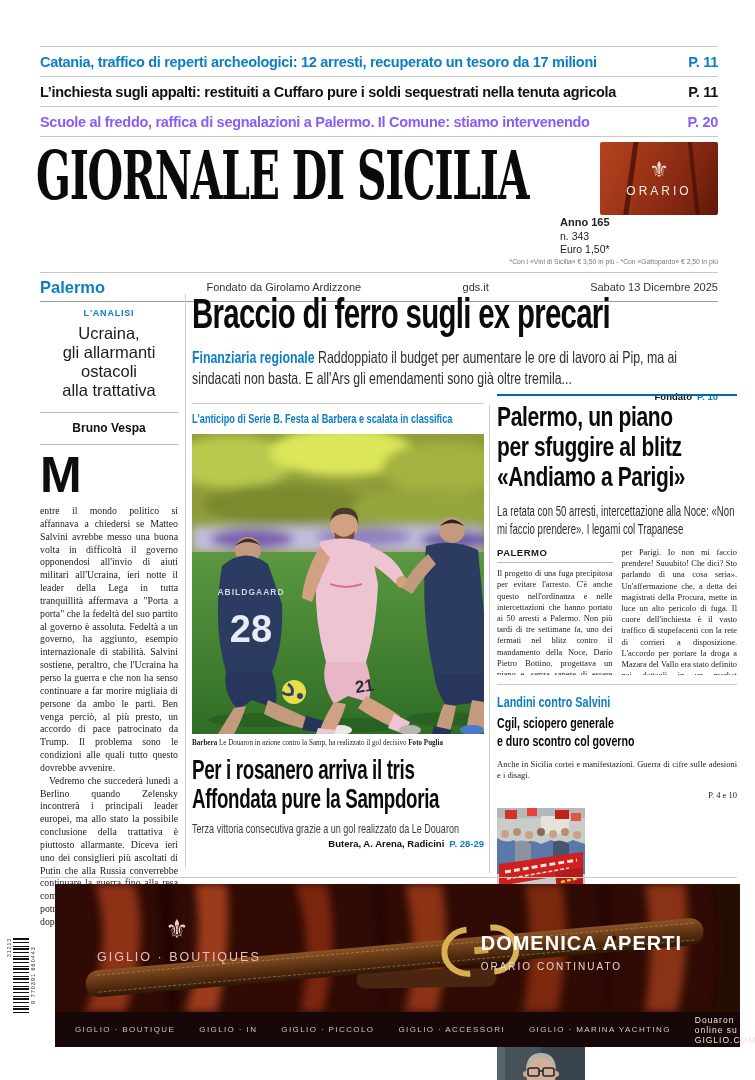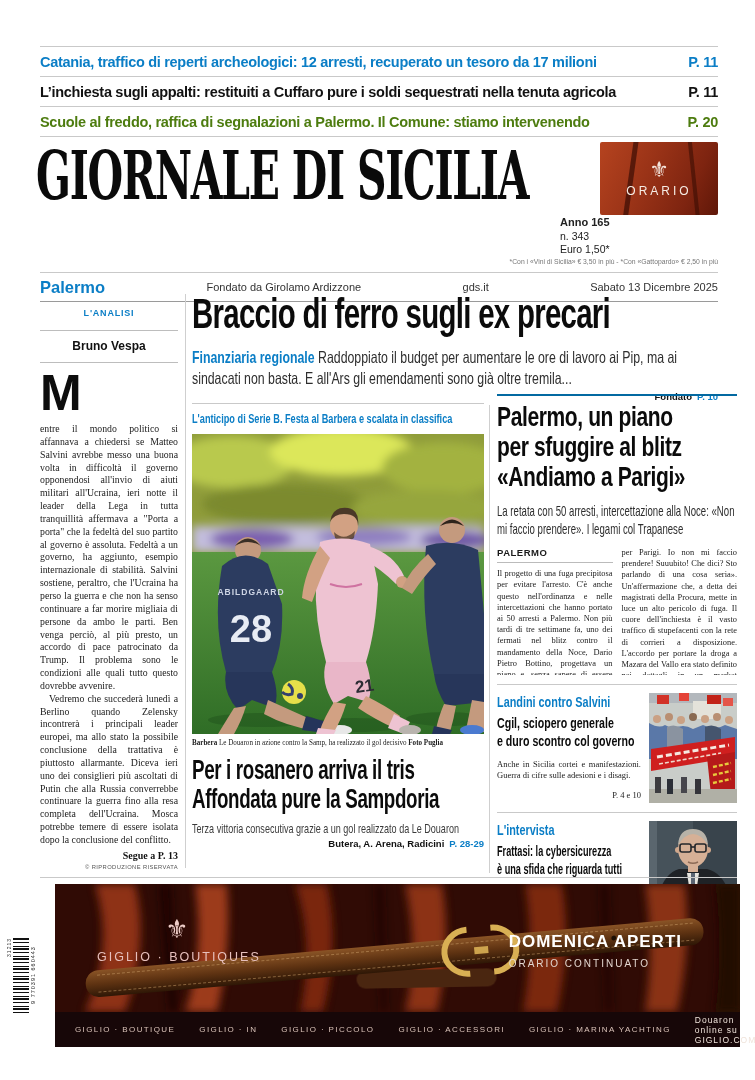--- a/index.html
+++ b/index.html
@@ -9,21 +9,21 @@
   .vline{position:absolute;width:1px;background:#cfcfcf;}
 
   
   .strips{position:absolute;left:40px;top:46px;width:678px;}
   .strip{display:flex;justify-content:space-between;align-items:center;height:29px;
          border-top:1px solid #c9c9c9;font-weight:bold;font-size:14.5px;letter-spacing:-0.3px;}
   .strip:last-child{border-bottom:1px solid #c9c9c9;}
   .strip .pg{font-weight:bold;margin-left:12px;white-space:nowrap;}
   .s-blue,.s-blue .pg{color:#0b7ec6;}
   .s-black,.s-black .pg{color:#121212;}
-  .s-gray,.s-gray .pg{color:#4d7c0f;}
+  .s-gray,.s-gray .pg{color:#8b5cf6;}
 
   
   .masthead-title{position:absolute;left:36px;top:136px;width:920px;transform:scaleX(.61);
      transform-origin:left top;font-family:"DejaVu Serif",serif;font-weight:700;
      font-size:67px;letter-spacing:-2px;color:#0a0a0a;white-space:nowrap;}
   .giglio-box{position:absolute;left:600px;top:142px;width:118px;height:73px;border-radius:2px;
      background:linear-gradient(115deg,#b5431f 0%,#9a3317 35%,#literal 0,#7e2410 70%,#5f1708 100%);
      background:linear-gradient(115deg,#b5431f 0%,#9a3317 40%,#7e2410 75%,#5f1708 100%);
      display:flex;flex-direction:column;align-items:center;justify-content:center;overflow:hidden;}
   .giglio-box:before{content:"";position:absolute;left:28px;top:-6px;width:5px;height:90px;background:#3a0d04;transform:rotate(8deg);opacity:.7;}
@@ -80,37 +80,37 @@
   
   .rcol{position:absolute;left:497px;top:394px;width:240px;border-top:2px solid #0369a1;padding-top:6px;}
   .bz-h{font-weight:bold;font-size:28px;line-height:30px;letter-spacing:-0.5px;color:#0b0b0b;width:320px;}
   .bz-stand{font-size:15px;line-height:18px;color:#2e2e2e;margin-top:10px;width:375px;}
   .bz-body{display:flex;gap:9px;margin-top:9px;height:128px;overflow:hidden;
      font-family:"Liberation Serif",serif;font-size:8.4px;line-height:11.2px;text-align:justify;color:#1a1a1a;}
   .bz-c{flex:1;min-width:0;}
   .bz-label{font-family:"Liberation Sans",sans-serif;font-weight:bold;font-size:9.5px;letter-spacing:.5px;
      border-bottom:1px solid #bbb;padding-bottom:4px;margin-bottom:5px;}
 
-  .sec{border-top:1px solid #c9c9c9;margin-top:9px;padding-top:8px;display:flex;gap:8px;}
+  .sec{border-top:1px solid #c9c9c9;margin-top:9px;padding-top:8px;display:flex;gap:8px;flex-direction:column;}
   .sec-txt{flex:1;min-width:0;}
   .sec-kicker{color:#0b7ec6;font-weight:bold;font-size:15.5px;white-space:nowrap;width:215px;}
   .sec-h{font-weight:bold;font-size:15.5px;line-height:17.5px;color:#0c0c0c;margin-top:3px;width:215px;}
   .sec-h.iv{width:250px;}
   .sec-body{font-family:Liberation Serif, serif;font-size:8.5px;line-height:11px;color:#1a1a1a;margin-top:10px;text-align:justify;}
   .sec-page{font-family:"Liberation Serif",serif;font-size:8.5px;text-align:right;margin-top:9px;color:#222;}
   .sec-photo{width:88px;flex:none;display:block;}
 
   
   .ad{position:absolute;left:55px;top:884px;width:685px;height:163px;background:#300b05;}
   .ad-img{position:absolute;inset:0 0 35px 0;overflow:hidden;}
   .ad-brand{position:absolute;left:42px;top:32px;width:160px;text-align:center;color:#e7c0bd;z-index:2;}
   .ad-brand .lily{font-size:26px;line-height:1;display:block;color:#eecdc8;}
   .ad-brand .word{font-size:12.5px;letter-spacing:2px;margin-top:8px;display:block;white-space:nowrap;}
   .ad-right{position:absolute;right:58px;top:48px;z-index:2;color:#fff;}
-  .ad-right .l1{font-weight:bold;font-size:17px;letter-spacing:1px;}
+  .ad-right .l1{font-weight:bold;font-size:20px;letter-spacing:1px;}
   .ad-right .l2{font-size:10px;letter-spacing:2px;color:#e3d6cf;margin-top:6px;}
   .ad-nav{position:absolute;left:0;right:0;bottom:0;height:35px;background:#170708;
      display:flex;align-items:center;padding:0 20px;gap:24px;}
   .ad-nav .it{font-size:8px;letter-spacing:1.4px;color:#d9c2b8;white-space:nowrap;}
   .ad-nav .shop{margin-left:auto;font-size:8.5px;letter-spacing:1px;color:#efe3da;}
 
   
   .barcode{position:absolute;left:6px;top:934px;width:30px;height:82px;}
   .barcode .inner{width:82px;height:30px;transform:rotate(-90deg) translateX(-82px);transform-origin:0 0;
      background:#fff;display:flex;flex-direction:column;justify-content:center;}
@@ -153,20 +153,24 @@
 
   <div class="subheader">
     <span class="city">Palermo</span>
     <span>Fondato da Girolamo Ardizzone</span>
     <span>gds.it</span>
     <span>Sabato 13 Dicembre 2025</span>
   </div>
 
   <div class="analysis">
     <div class="an-label">L'ANALISI</div>
+    <div class="an-title pre">Ucraina,
+gli allarmanti
+ostacoli
+alla trattativa</div>
     <div class="an-rule"></div>
     <div class="an-author">Bruno Vespa</div>
     <div class="an-rule2"></div>
     <div class="an-drop">M</div>
     <div class="an-body">
       <p>entre il mondo politico si affannava a chiedersi se Matteo Salvini avrebbe messo una buona volta in difficoltà il governo opponendosi all'invio di aiuti militari all'Ucraina, ieri notte il leader della Lega in tutta tranquillità affermava a "Porta a porta" che la fedeltà del suo partito al governo è assoluta. Fedeltà a un governo, ha aggiunto, esempio internazionale di stabilità. Salvini sostiene, peraltro, che l'Ucraina ha perso la guerra e che non ha senso continuare a far morire migliaia di persone da ambo le parti. Ben venga perciò, al più presto, un accordo di pace patrocinato da Trump. Il problema sono le condizioni alle quali tutto questo dovrebbe avvenire.</p>
       <p>Vedremo che succederà lunedì a Berlino quando Zelensky incontrerà i principali leader europei, ma allo stato la possibile conclusione della trattativa è piuttosto allarmante. Diceva ieri uno dei consiglieri più ascoltati di Putin che alla Russia converrebbe continuare la guerra fino alla resa completa dell'Ucraina. Mosca potrebbe temere di essere isolata dopo la conclusione del conflitto.</p>
     </div>
     <div class="an-more">Segue a P. 13</div>
     <div class="an-copy">© RIPRODUZIONE RISERVATA</div>

